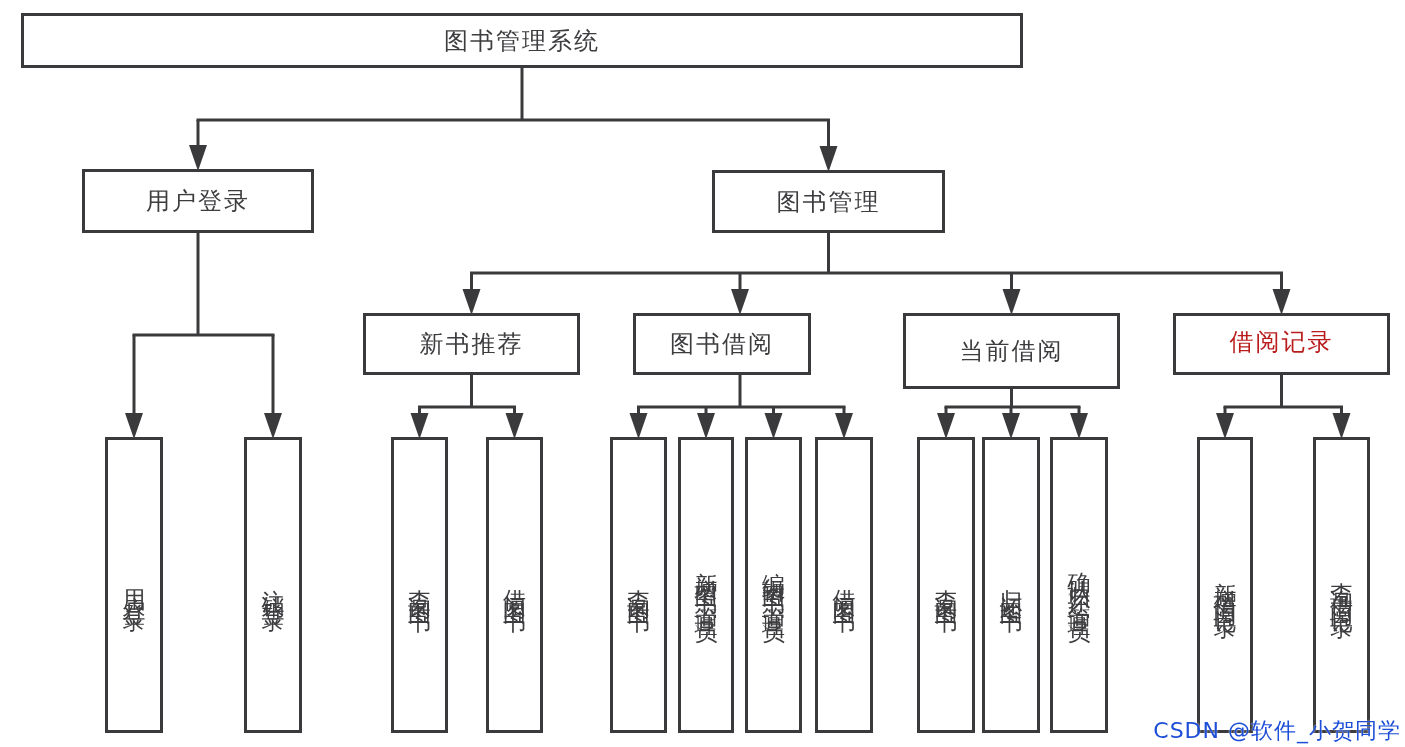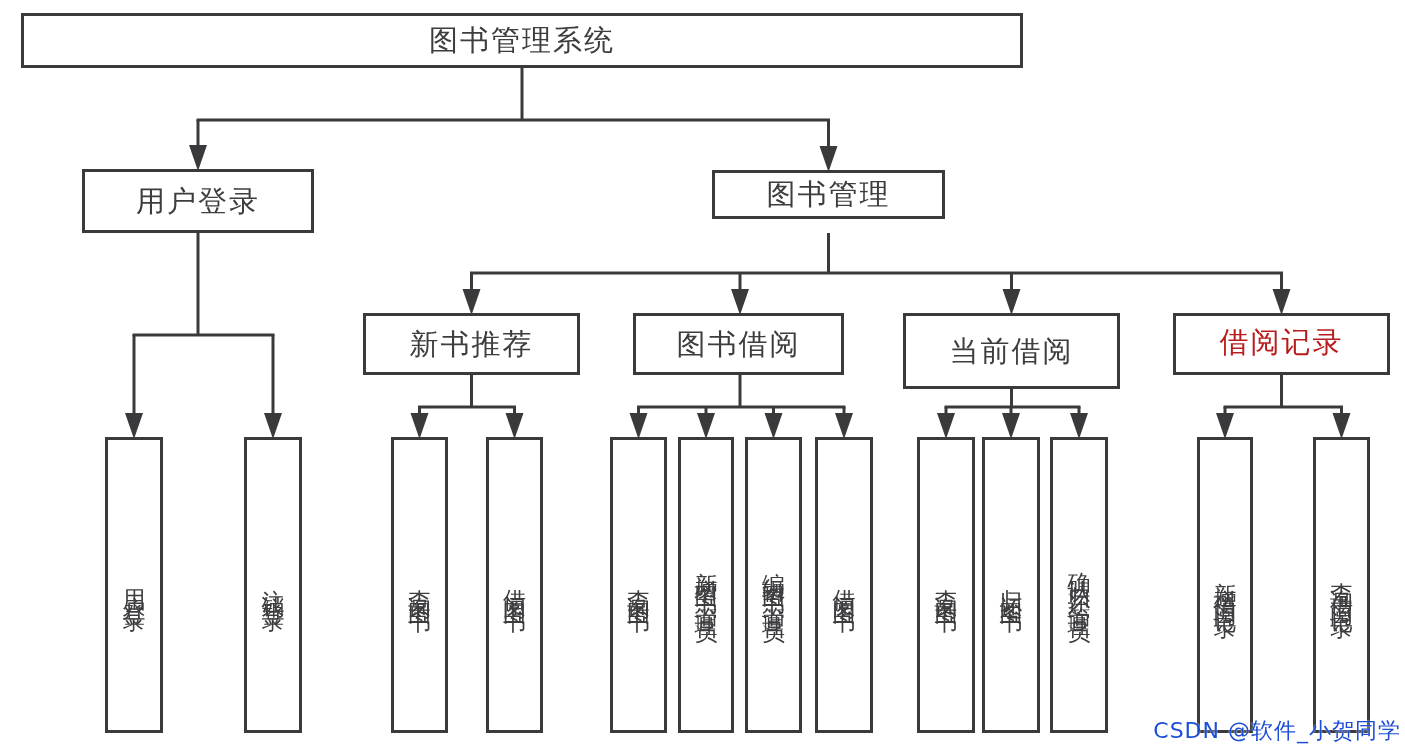--- a/index.html
+++ b/index.html
@@ -28,21 +28,21 @@
     background: #ffffff;
     border: 3px solid #3a3a3c;
     box-sizing: border-box;
     display: flex;
     align-items: center;
     justify-content: center;
     z-index: 2;
   }
   .node .lbl {
     color: #3d3d40;
-    font-size: 29px;
+    font-size: 24px;
     letter-spacing: 2px;
     white-space: nowrap;
     line-height: 1;
   }
   .node.v .lbl {
     writing-mode: vertical-rl;
     text-orientation: mixed;
     letter-spacing: 7px;
     font-size: 23px;
     white-space: normal;
@@ -117,27 +117,27 @@
       <line x1="1341.5" y1="407" x2="1341.5" y2="414" stroke="#3a3a3c" stroke-width="3"></line>
       <polygon points="1332.5,413 1350.5,413 1341.5,439" fill="#3a3a3c"></polygon>
     </svg>
   <div id="nodes">
       <div class="node h" style="left: 21px; top: 13px; width: 1002px; height: 55px; border-color: rgb(58, 58, 60);">
         <span class="lbl" style="color: rgb(61, 61, 64);">图书管理系统</span>
       </div>
       <div class="node h" style="left: 82px; top: 169px; width: 232px; height: 64px; border-color: rgb(58, 58, 60);">
         <span class="lbl" style="color: rgb(61, 61, 64);">用户登录</span>
       </div>
-      <div class="node h" style="left: 712px; top: 170px; width: 233px; height: 49px; border-color: rgb(58, 58, 60);">
+      <div class="node h" style="left: 712px; top: 170px; width: 233px; height: 63px; border-color: rgb(58, 58, 60);">
         <span class="lbl" style="color: rgb(61, 61, 64);">图书管理</span>
       </div>
       <div class="node h" style="left: 363px; top: 313px; width: 217px; height: 62px; border-color: rgb(58, 58, 60);">
         <span class="lbl" style="color: rgb(61, 61, 64);">新书推荐</span>
       </div>
-      <div class="node h" style="left: 633px; top: 313px; width: 211px; height: 62px; border-color: rgb(58, 58, 60);">
+      <div class="node h" style="left: 633px; top: 313px; width: 178px; height: 62px; border-color: rgb(58, 58, 60);">
         <span class="lbl" style="color: rgb(61, 61, 64);">图书借阅</span>
       </div>
       <div class="node h" style="left: 903px; top: 313px; width: 217px; height: 76px; border-color: rgb(58, 58, 60);">
         <span class="lbl" style="color: rgb(61, 61, 64);">当前借阅</span>
       </div>
       <div class="node h" style="left: 1173px; top: 313px; width: 217px; height: 62px; border-color: rgb(58, 58, 60);">
         <span class="lbl" style="color: #b91c1c; font-family: Liberation Mono, monospace;">借阅记录</span>
       </div>
       <div class="node v" style="left: 105px; top: 437px; width: 58px; height: 296px; border-color: rgb(58, 58, 60);">
         <span class="lbl" style="color: rgb(61, 61, 64);">用户登录</span>

